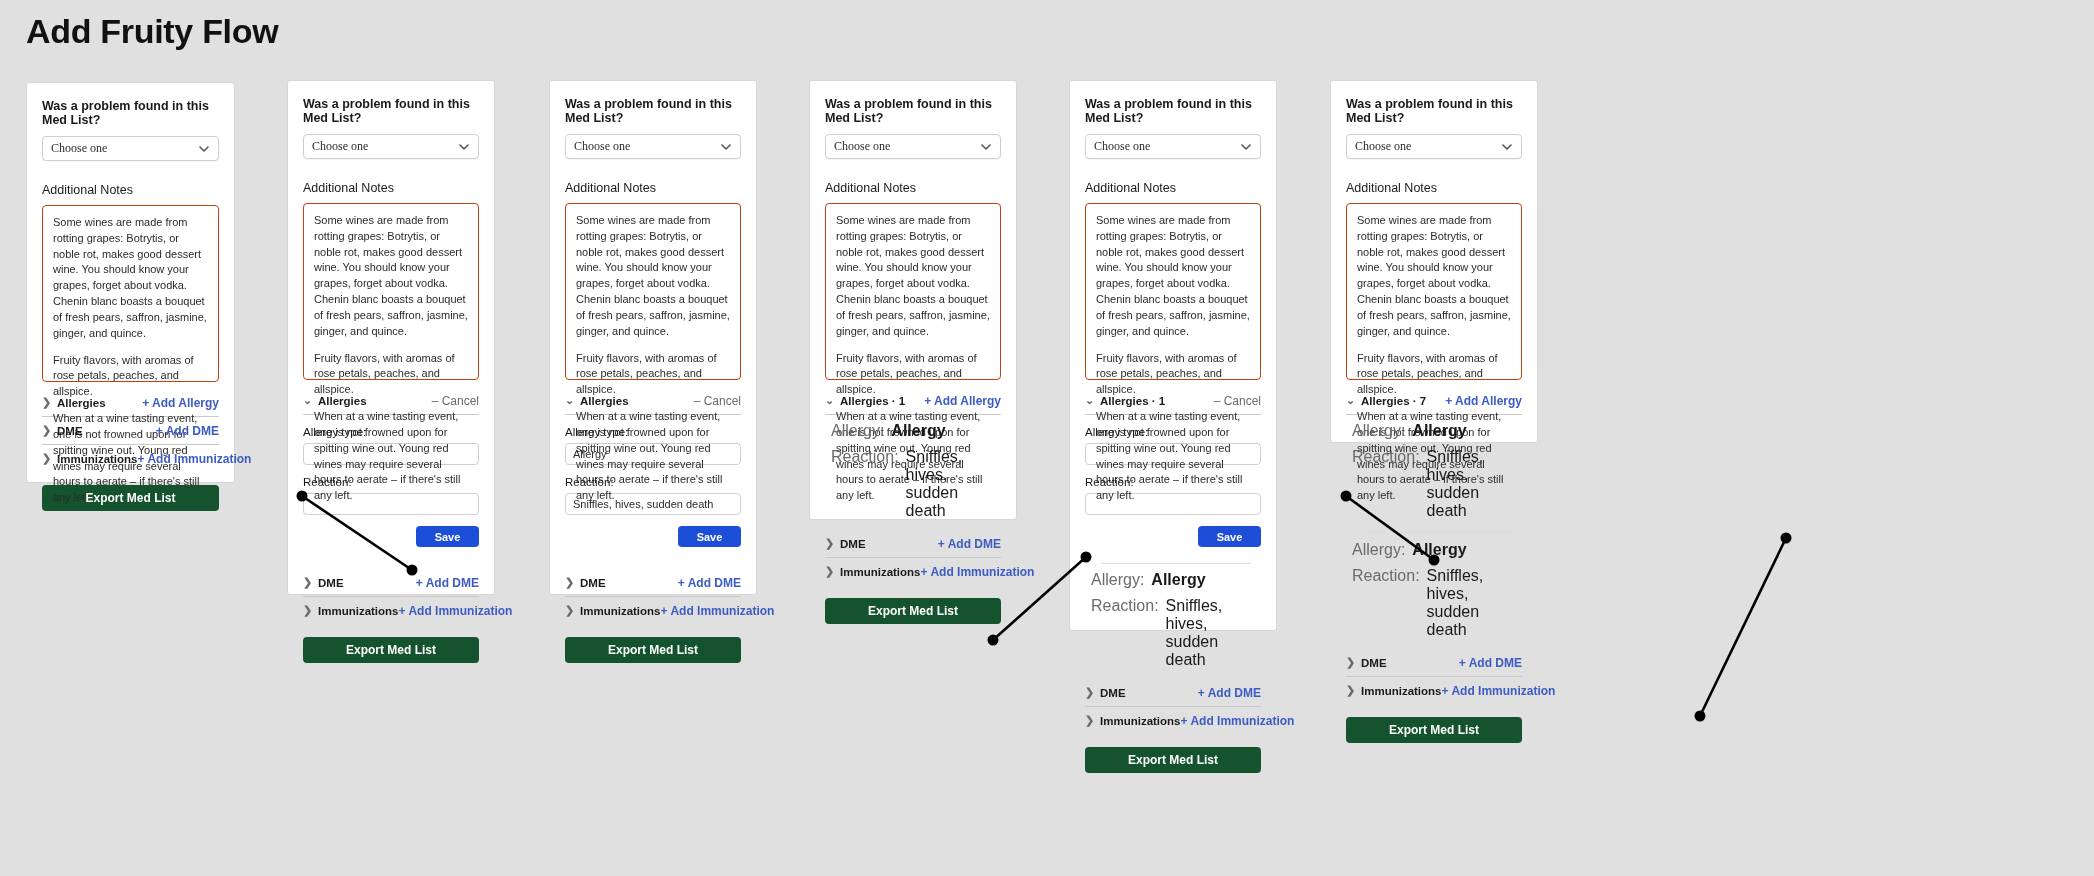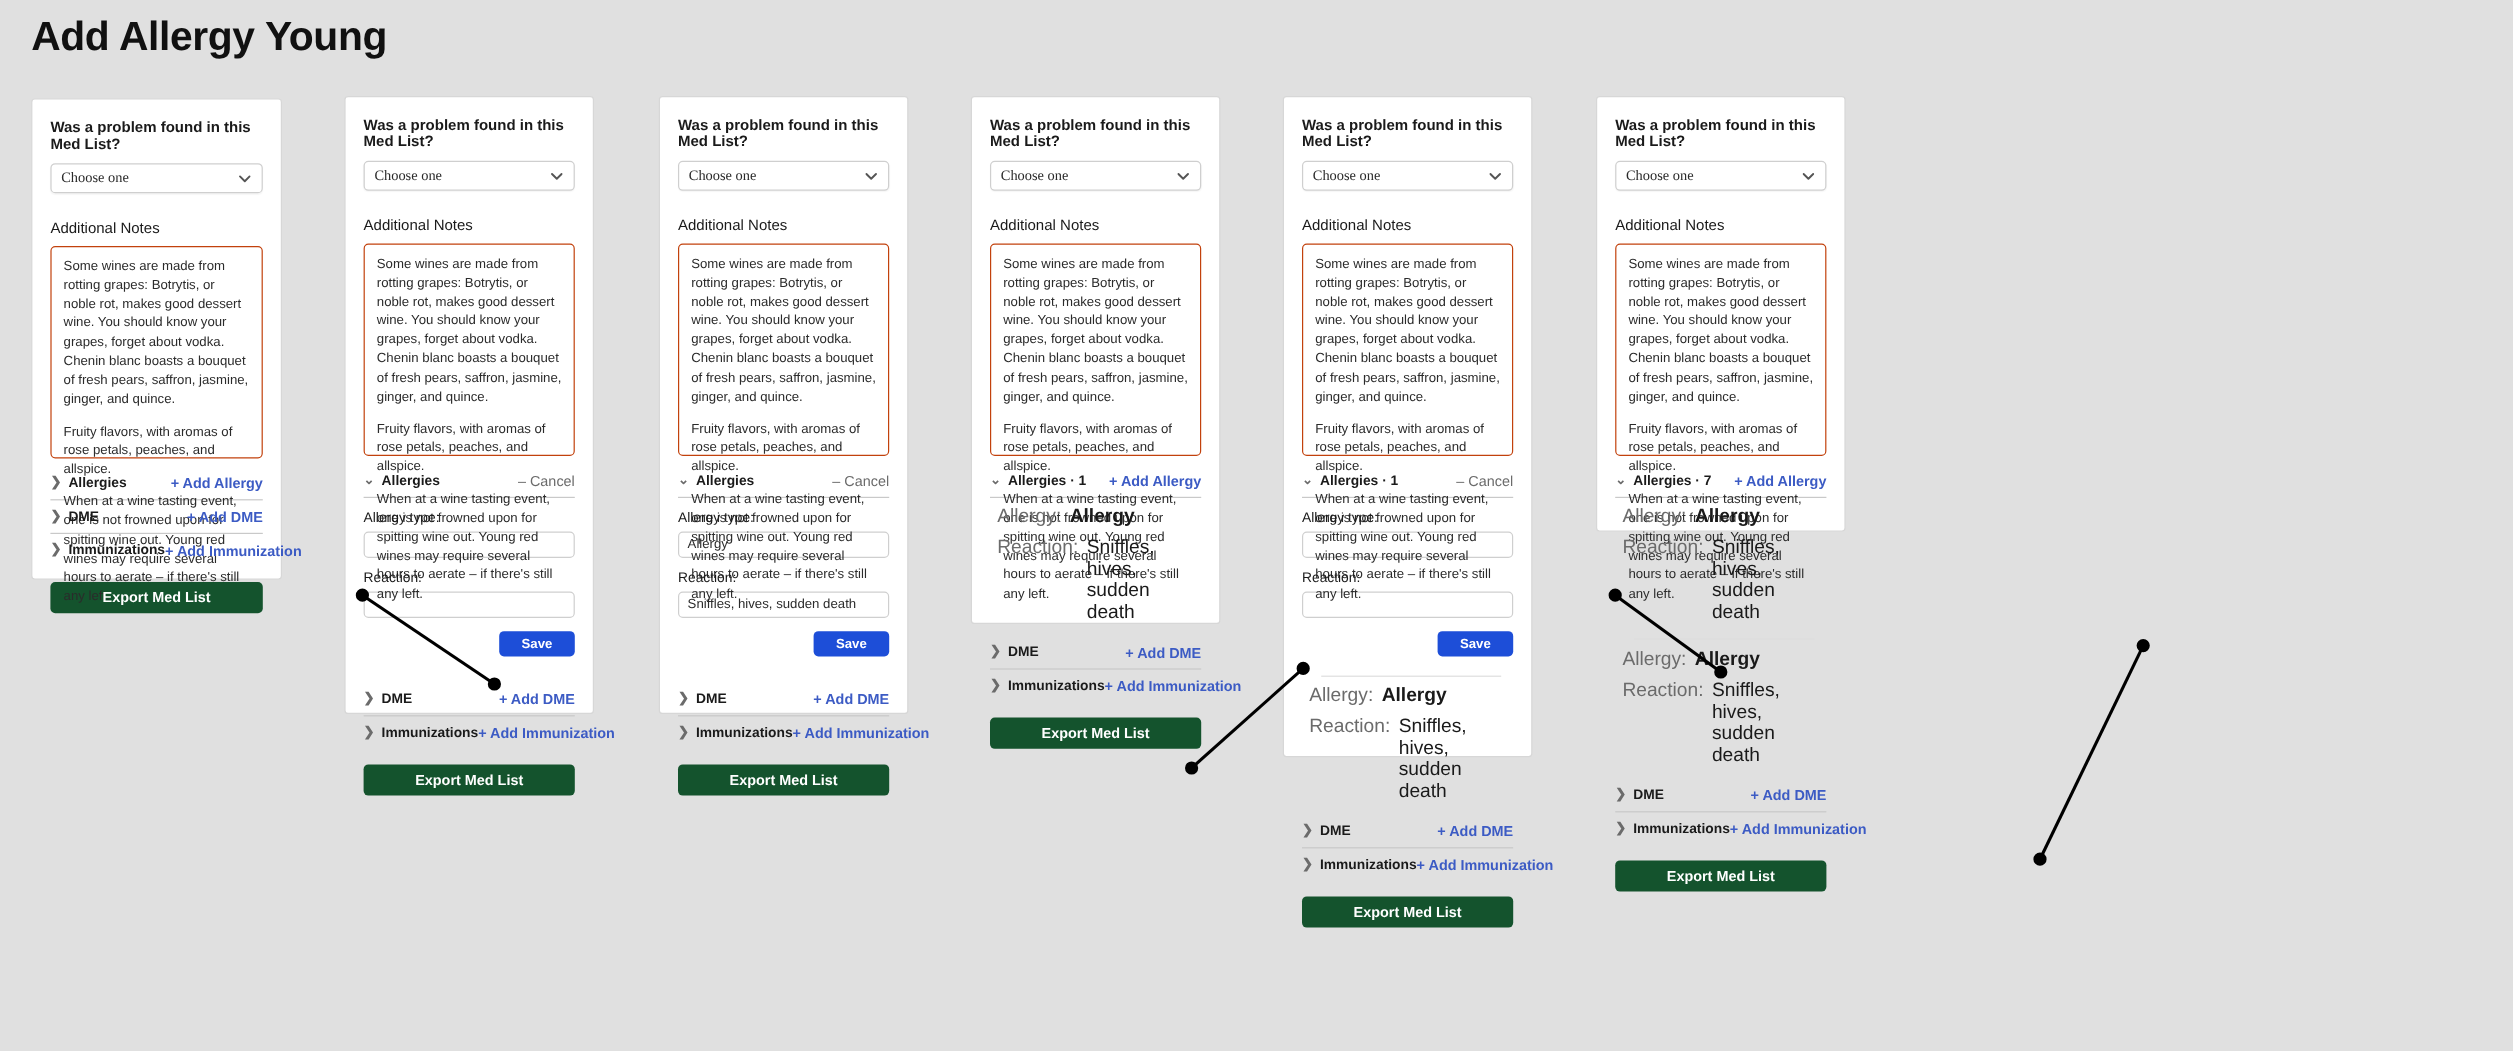--- a/index.html
+++ b/index.html
@@ -169,21 +169,21 @@
   .entry .line .v.b{font-weight:bold;}
   .entry-sep{
     height:1px;background:#dcdcdc;
     margin:2px 10px 8px 16px;
   }
   .spacer-lg{height:22px;}
 </style>
 </head>
 <body>
 
-<div id="page-title">Add Allergy Young</div>
+<div id="page-title">Add Fruity Flow</div>
 
 <div class="card" style="left:26px; top:82px; width:209px; height:401px;">
   <div class="q-label">Was a problem found in this Med List?</div>
   <div class="select-box">
     <span>Choose one</span>
     <svg class="chev" viewBox="0 0 10 10">
         <path d="M1 3 L5 7 L9 3" stroke="#555" stroke-width="1.6" fill="none" stroke-linecap="round" stroke-linejoin="round"></path>
       </svg>
   </div>
   <div class="section-head">Additional Notes</div>

